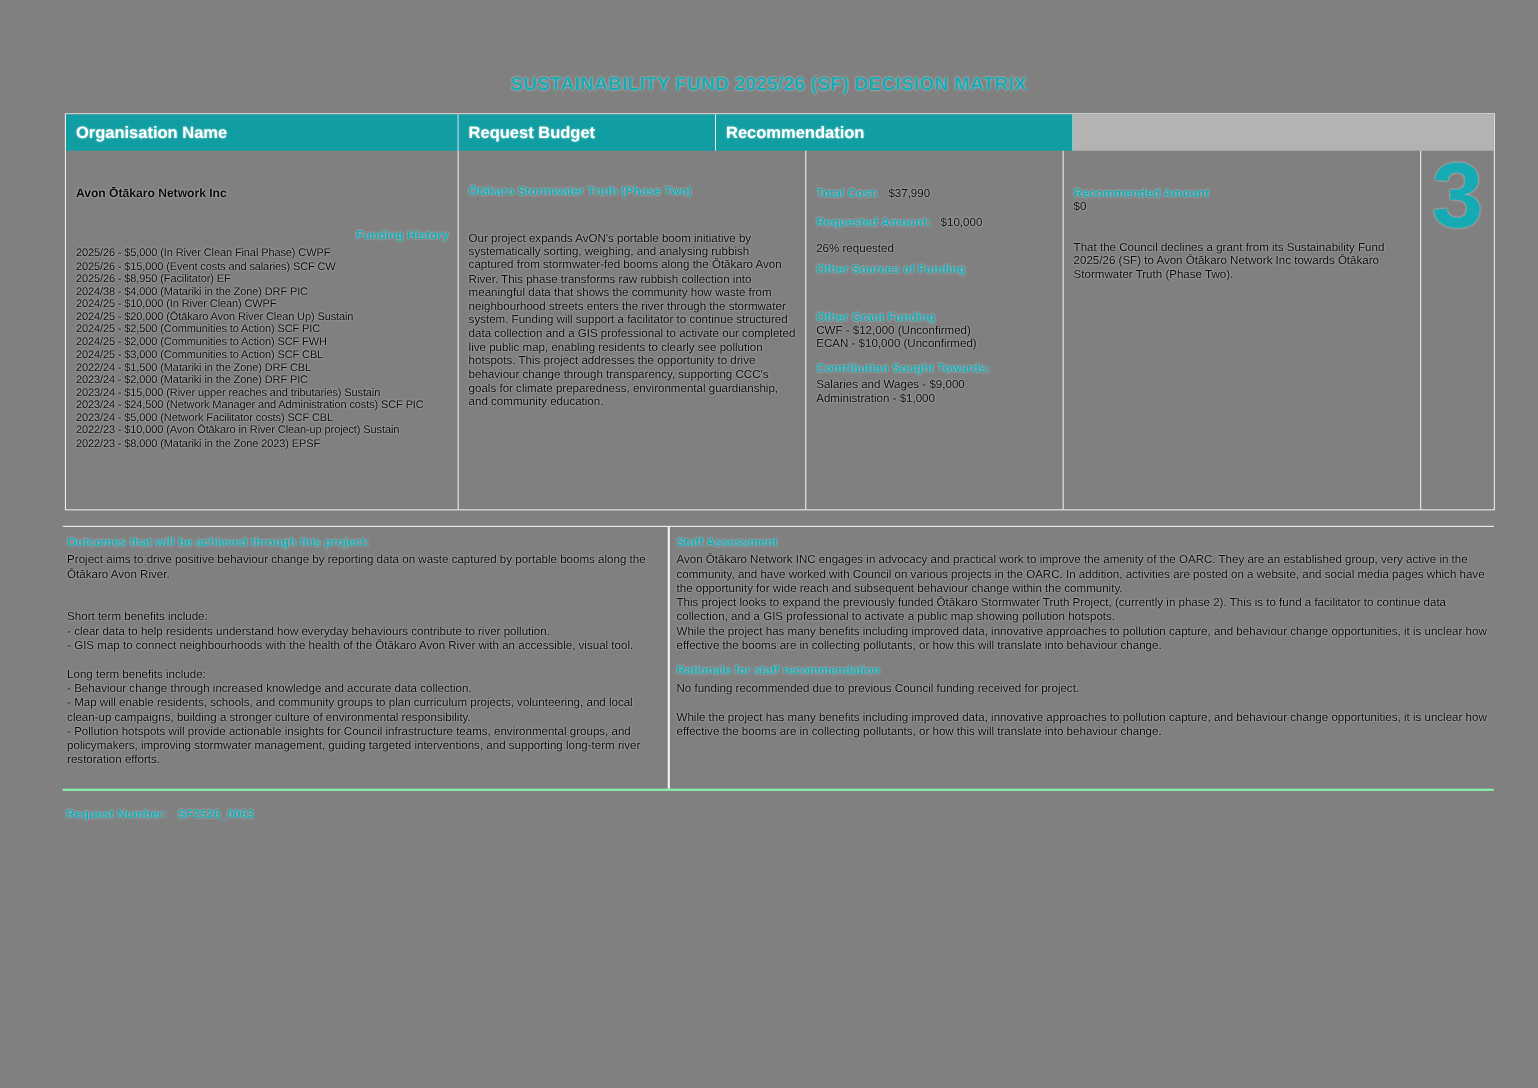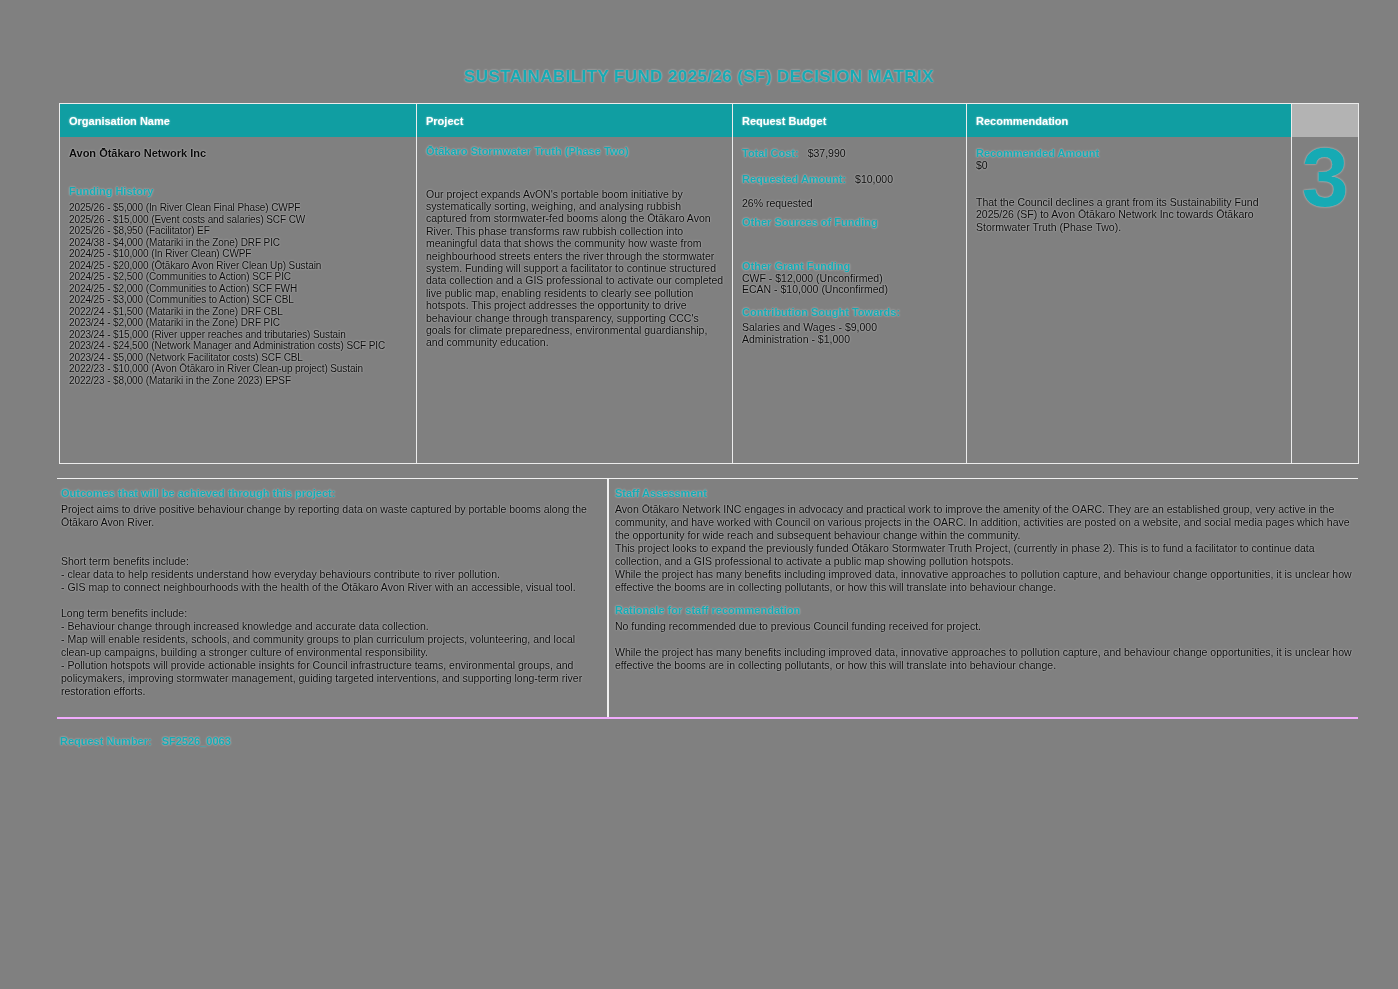--- a/index.html
+++ b/index.html
@@ -16,51 +16,51 @@
   
   .matrix{
     position:absolute;left:59px;top:103px;width:1300px;
     border:1px solid #ececec;box-sizing:border-box;
   }
   .trow{display:flex;}
   .th,.td{box-sizing:border-box;border-right:1px solid #ececec;}
   .th:last-child,.td:last-child{border-right:none;}
   .thead{height:33px;}
   .th{
-    background:#109EA2;color:#ffffff;font-size:11px;font-weight:bold;
+    background:#109EA2;color:#ffffff;font-size:15px;font-weight:bold;
     display:flex;align-items:center;padding-left:9px;
   }
   .th.score-h{background:#B3B3B3;padding-left:0;}
   .tbody{height:326px;}
-  .td{padding:1px 8px 0 9px;font-size:10.5px;line-height:11.5px;overflow:hidden;}
+  .td{padding:24px 8px 0 9px;font-size:10.5px;line-height:11.5px;overflow:hidden;}
   .w-org{width:357px;}
   .w-proj{width:316px;}
   .w-bud{width:234px;}
   .w-rec{width:325px;}
   .w-score{width:66px;flex:1;}
   .org-name{font-weight:bold;font-size:11px;margin-top:10px;}
   .cell-h{color:#16AAB4;font-weight:bold;font-size:11px;}
-  .funding-h{margin-top:26px;}
+  .funding-h{margin-top:26px;text-align:right;}
   .funding-list{margin-top:5px;}
   .funding-list .line{font-size:10px;line-height:11.5px;min-height:11.5px;white-space:nowrap;letter-spacing:-0.1px;}
   .proj-title{margin-top:8px;}
   .proj-desc{margin-top:30px;line-height:12.4px;}
   .bud-row{line-height:11.5px;}
   .bud-row .val{margin-left:9px;}
   .mt10{margin-top:10px;} .mt14{margin-top:14px;} .mt13{margin-top:13px;}
   .mt7{margin-top:7px;} .mt33{margin-top:33px;} .mt4{margin-top:4px;} .mt11{margin-top:11px;}
   .rec-text{margin-top:25px;line-height:12.4px;}
   .score-cell{padding:0;text-align:center;}
   .score-num{
     font-size:84px;line-height:72px;font-weight:bold;color:#16AAB4;margin-top:4px;
   }
   
   .lower{
     position:absolute;left:57px;top:478px;width:1301px;height:241px;
-    border-top:1px solid #f0f0f0;border-bottom:2px solid #f0abfc;
+    border-top:1px solid #f0f0f0;border-bottom:2px solid #86efac;
     box-sizing:border-box;display:flex;
   }
   .lower-left{width:550px;padding:8px 10px 0 4px;box-sizing:border-box;}
   .lower-right{flex:1;border-left:2px solid #f0f0f0;padding:8px 4px 0 6px;box-sizing:border-box;}
   .sec-h{color:#16AAB4;font-weight:bold;font-size:11px;}
   .sec-body{margin-top:4px;}
   .sec-body .line{font-size:10.5px;line-height:13px;min-height:13px;}
   .rationale-h{margin-top:10px;}
   .request-number{position:absolute;left:60px;top:735px;font-size:11px;font-weight:bold;color:#16AAB4;}
   .request-number .val{margin-left:10px;}
@@ -70,21 +70,20 @@
 </head>
 <body>
 
 <div id="canvas">
 
   <div class="page-title">SUSTAINABILITY FUND 2025/26 (SF) DECISION MATRIX</div>
 
   <div class="matrix">
     <div class="trow thead">
       <div class="th w-org">Organisation Name</div>
-      <div class="th w-proj">Project</div>
       <div class="th w-bud">Request Budget</div>
       <div class="th w-rec">Recommendation</div>
       <div class="th score-h w-score"></div>
     </div>
     <div class="trow tbody">
 
       <div class="td w-org">
         <div class="org-name">Avon Ōtākaro Network Inc</div>
         <div class="cell-h funding-h">Funding History</div>
         <div class="funding-list">

